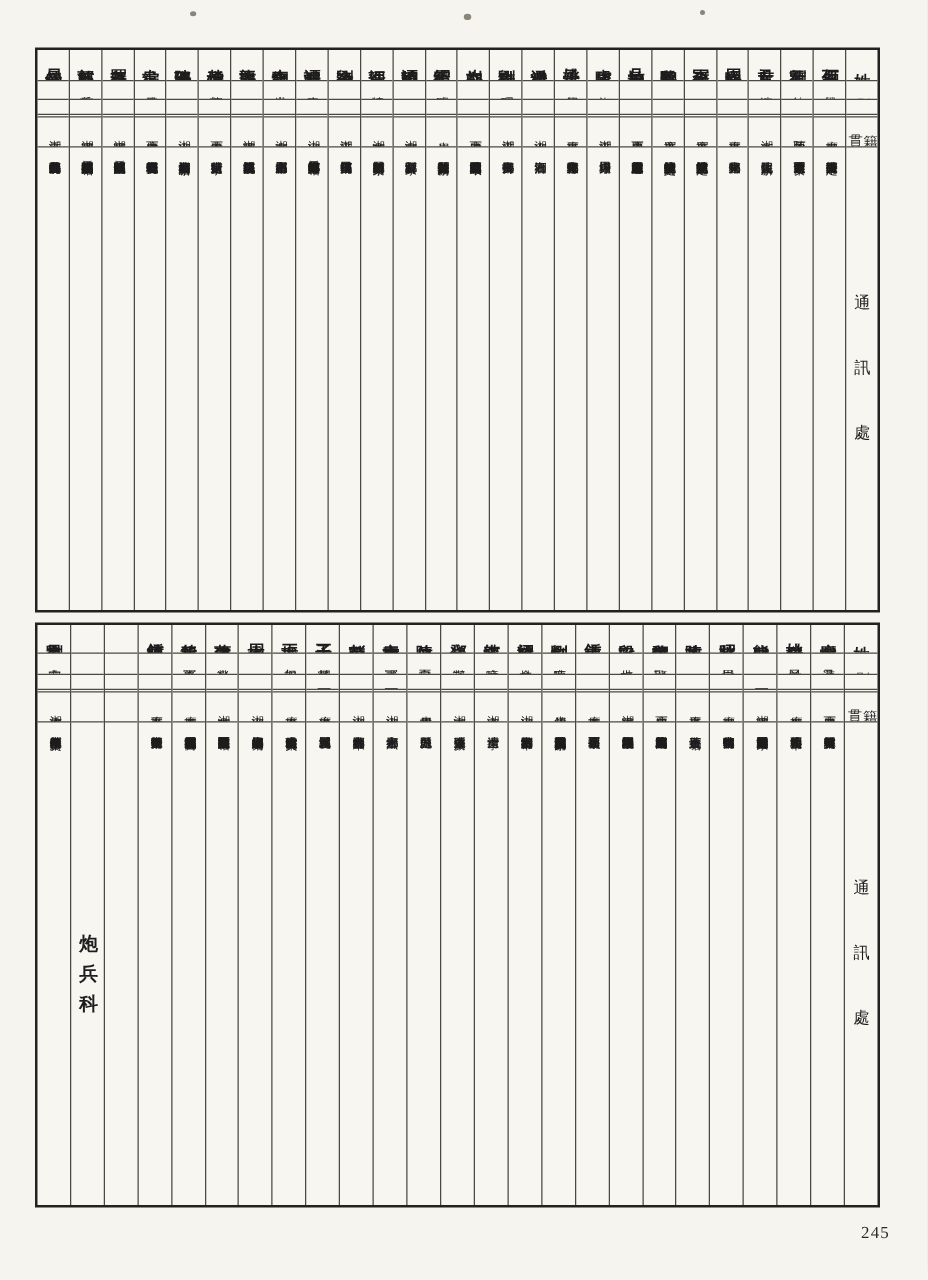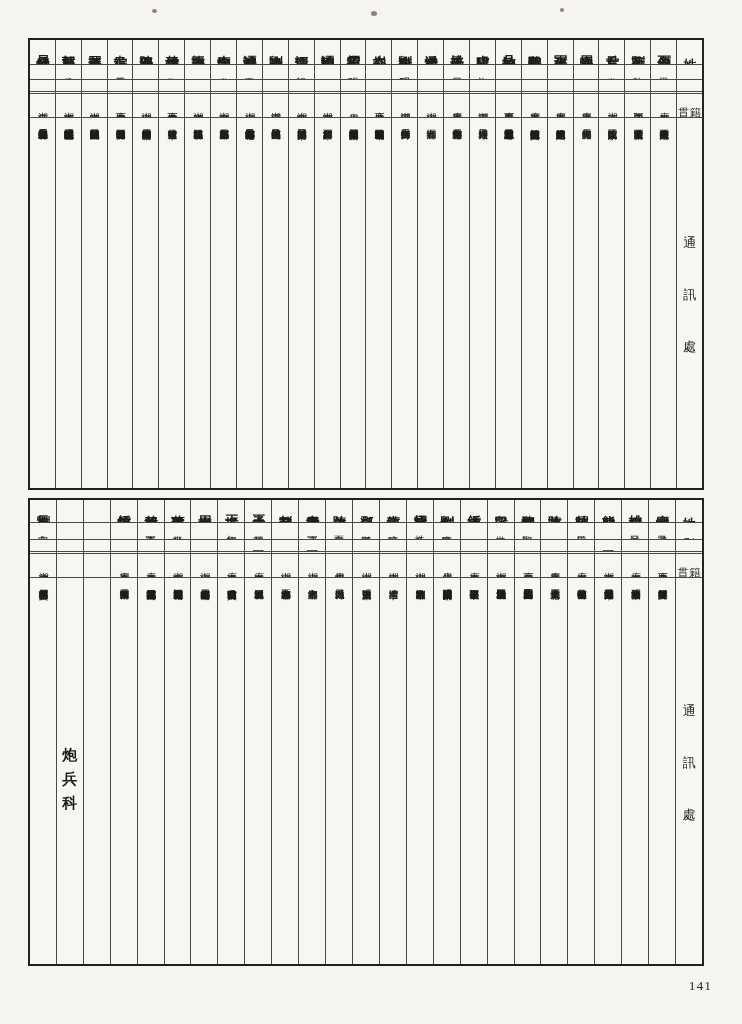--- a/index.html
+++ b/index.html
@@ -962,14 +962,14 @@
         </div>
         <div class="cell cell-native">
           <span>湖南攸縣</span>
         </div>
         <div class="cell cell-addr">
           <span>攸縣新市何厚丰轉李桂茂交</span>
         </div>
       </div>
     </div>
 
-  <div class="page-number">141</div>
+  <div class="page-number">245</div>
 </div>
 
 </body></html>

